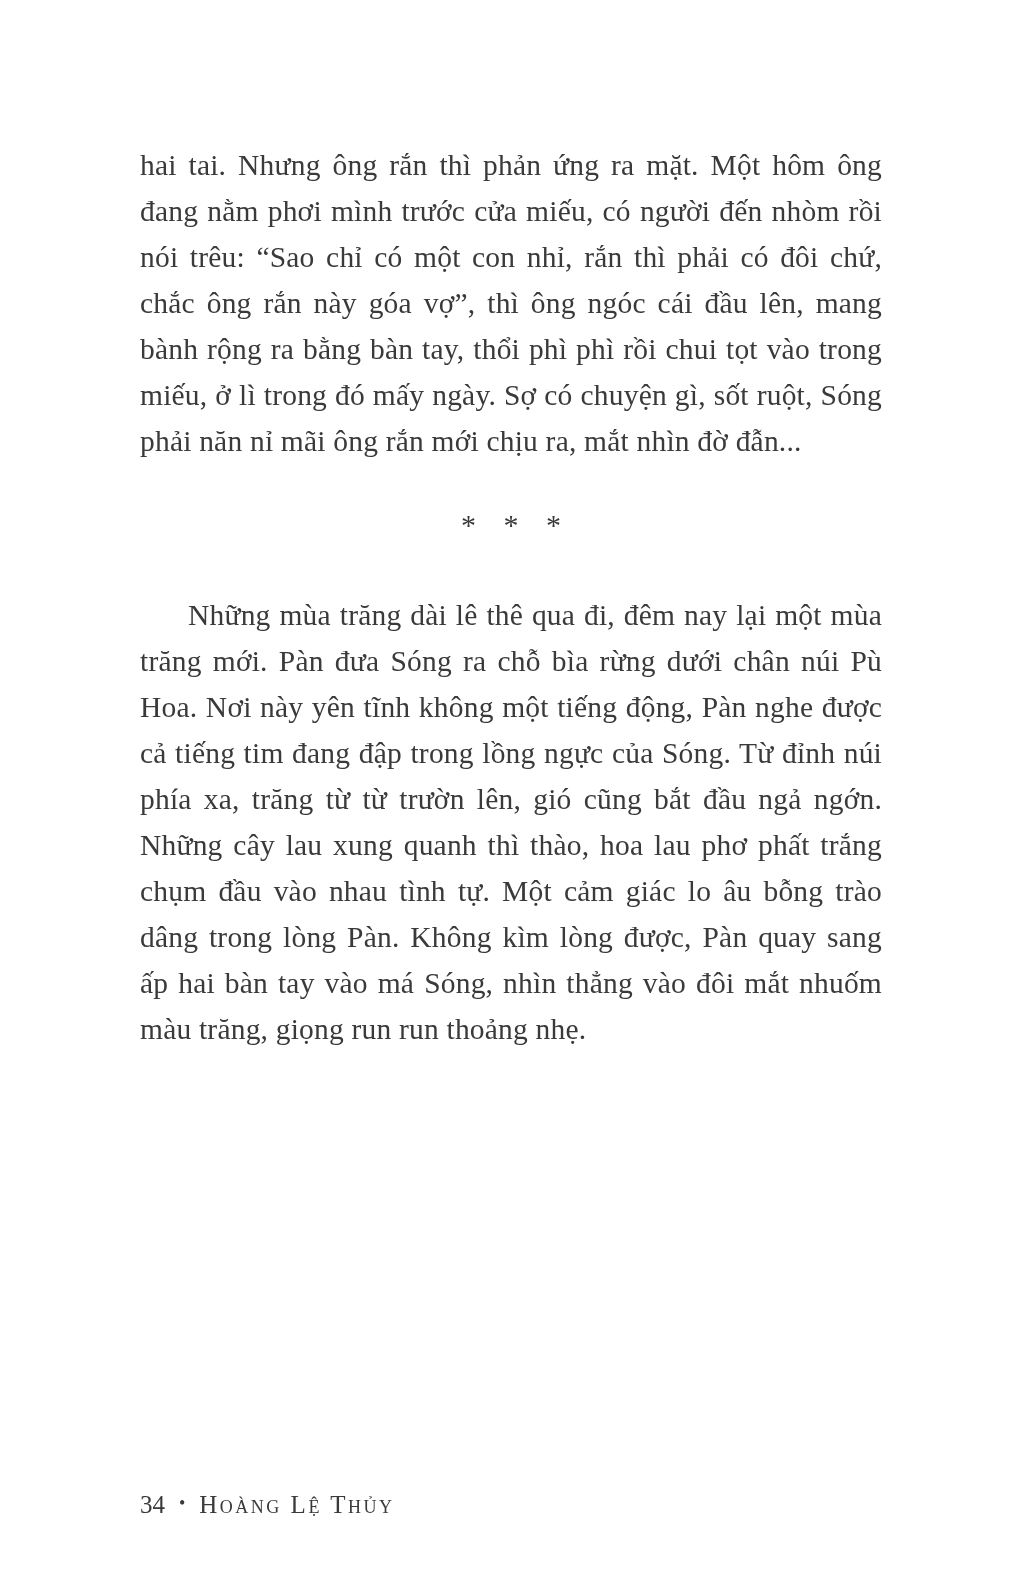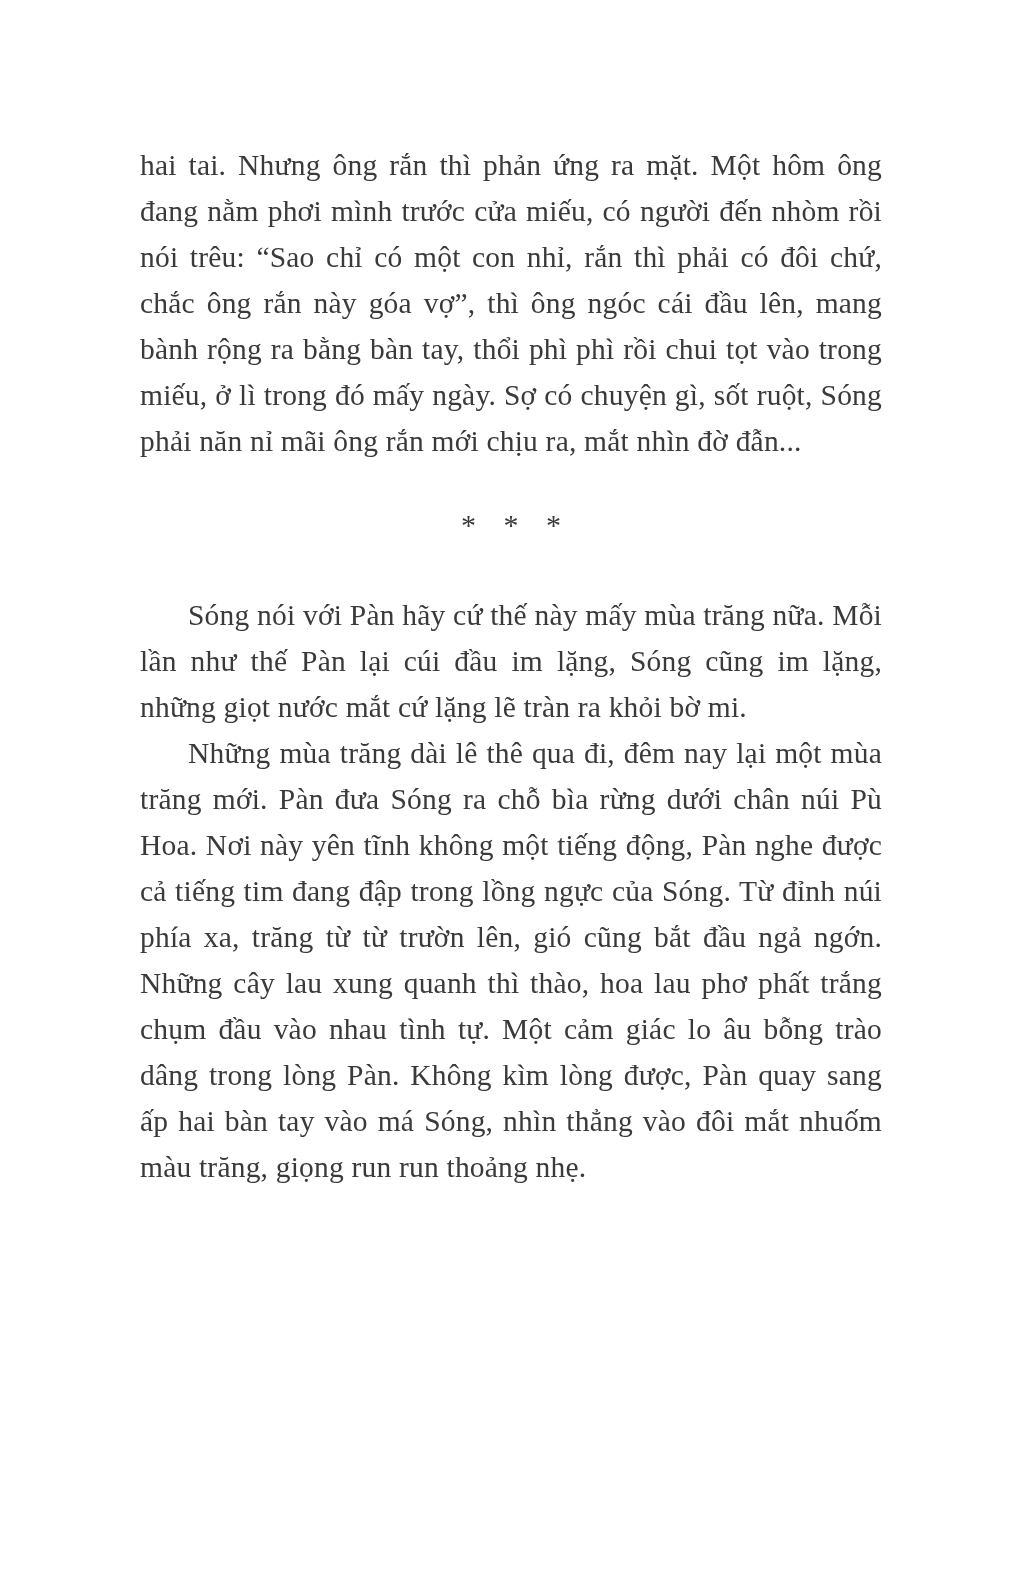--- a/index.html
+++ b/index.html
@@ -65,20 +65,24 @@
 </head>
 <body>
 
 <div class="page">
 
   <div class="content">
     <p>hai tai. Nhưng ông rắn thì phản ứng ra mặt. Một hôm ông đang nằm phơi mình trước cửa miếu, có người đến nhòm rồi nói trêu: “Sao chỉ có một con nhỉ, rắn thì phải có đôi chứ, chắc ông rắn này góa vợ”, thì ông ngóc cái đầu lên, mang bành rộng ra bằng bàn tay, thổi phì phì rồi chui tọt vào trong miếu, ở lì trong đó mấy ngày. Sợ có chuyện gì, sốt ruột, Sóng phải năn nỉ mãi ông rắn mới chịu ra, mắt nhìn đờ đẫn...</p>
 
     <div class="separator">* * *</div>
 
-    <p class="indent">Sóng nói với Pàn hãy cứ thế này mấy mùa trăng nữa. Mỗi lần như thế Pàn lại cúi đầu im lặng, Sóng cũng im lặng, những giọt nước mắt cứ lặng lẽ tràn ra khỏi bờ mi.</p>
 
     <p class="indent">Những mùa trăng dài lê thê qua đi, đêm nay lại một mùa trăng mới. Pàn đưa Sóng ra chỗ bìa rừng dưới chân núi Pù Hoa. Nơi này yên tĩnh không một tiếng động, Pàn nghe được cả tiếng tim đang đập trong lồng ngực của Sóng. Từ đỉnh núi phía xa, trăng từ từ trườn lên, gió cũng bắt đầu ngả ngớn. Những cây lau xung quanh thì thào, hoa lau phơ phất trắng chụm đầu vào nhau tình tự. Một cảm giác lo âu bỗng trào dâng trong lòng Pàn. Không kìm lòng được, Pàn quay sang ấp hai bàn tay vào má Sóng, nhìn thẳng vào đôi mắt nhuốm màu trăng, giọng run run thoảng nhẹ.</p>
 
   </div>
 
+  <div class="footer">
+    <span class="page-num">34</span>
+    <span class="dot">•</span>
+    <span class="author">Hoàng Lệ Thủy</span>
+  </div>
 
 </div>
 
 </body></html>

